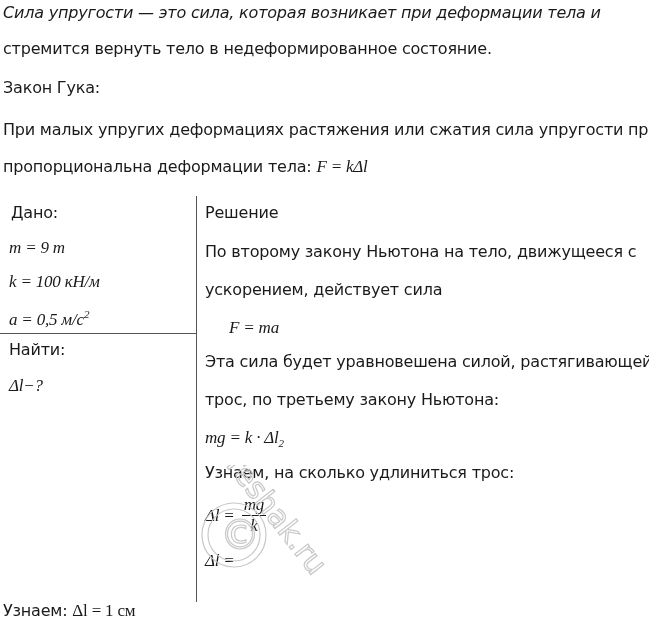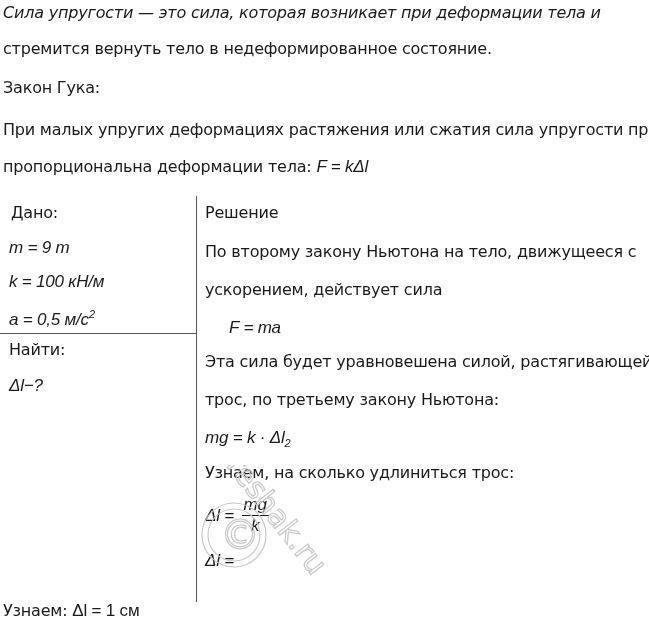--- a/index.html
+++ b/index.html
@@ -1,21 +1,21 @@
 <!DOCTYPE html>
 <html><head>
 <meta charset="utf-8">
 <style>
   html, body { margin: 0; padding: 0; background: #ffffff; }
   body {
     width: 649px; height: 622px; position: relative; overflow: hidden;
     font-family: "DejaVu Sans", sans-serif; color: #1a1a1a;
   }
   .t { position: absolute; white-space: nowrap; font-size: 16px; line-height: 20px; letter-spacing: -0.2px; }
-  .m { font-family: Liberation Sans, sans-serif; font-size: 17px; }
+  .m { font-family: Liberation Serif, serif; font-size: 17px; }
   .i { font-style: italic; }
   .vline { position: absolute; left: 196px; top: 196px; width: 1px; height: 406px; background: #555; }
   .hline { position: absolute; left: 0; top: 333px; width: 197px; height: 1px; background: #555; }
   .frac { display: inline-block; vertical-align: middle; text-align: center; margin: 0 3px; }
   .frac .num { display: block; border-bottom: 1px solid #1a1a1a; padding: 0 2px; line-height: 20px; }
   .frac .den { display: block; line-height: 20px; }
   .sub { font-size: 11px; vertical-align: -4px; }
   .sup { font-size: 11px; vertical-align: 7px; }
   .wm { position: absolute; left: 196px; top: 465px; width: 150px; height: 130px; pointer-events: none; }
 </style>

